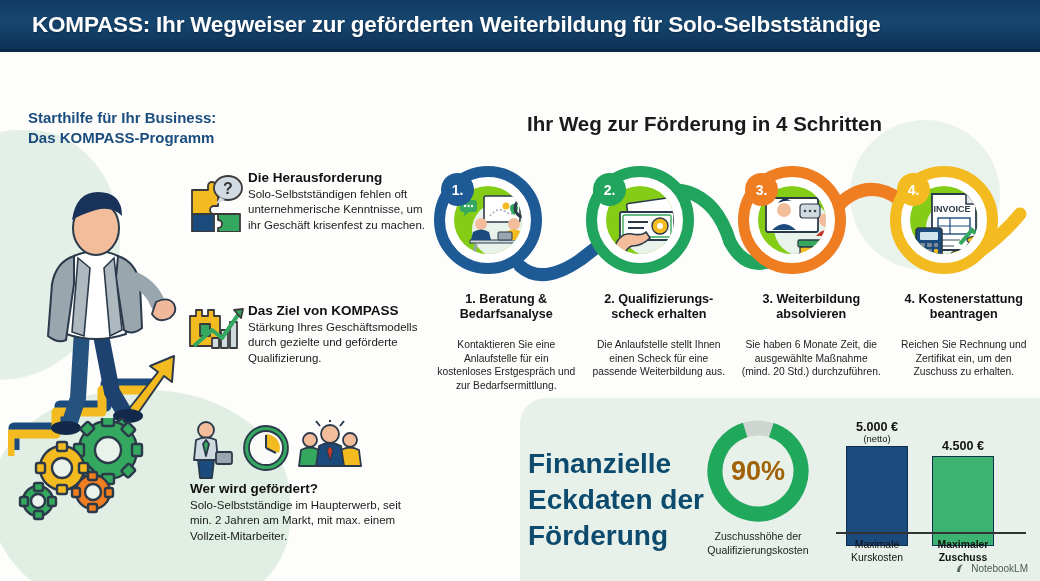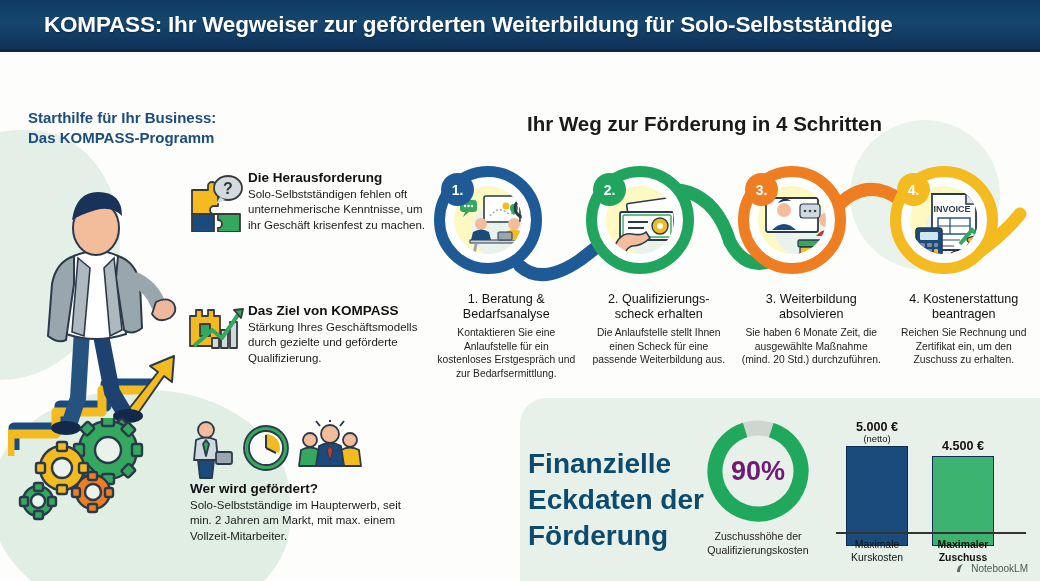--- a/index.html
+++ b/index.html
@@ -21,21 +21,21 @@
 
   
   .header {
     position:absolute; left:0; top:0; width:1040px; height:52px;
     background:linear-gradient(180deg,#103a63 0%,#16466f 45%,#0e3258 100%);
     display:flex; align-items:center; z-index:20;
     border-bottom:3px solid #0c2a48;
   }
   .header h1 {
     color:#ffffff; font-size:22.5px; font-weight:bold; letter-spacing:-0.2px;
-    padding-left:44px; text-shadow:0 1px 2px rgba(0,0,0,.35);
+    padding-left:32px; text-shadow:0 1px 2px rgba(0,0,0,.35);
     white-space:nowrap;
   }
 
   
   .left-title {
     position:absolute; left:28px; top:108px; z-index:10;
     color:#1b4d7e; font-size:15px; font-weight:bold; line-height:1.32;
   }
   .feature { position:relative; margin-bottom:18px; }
   .feature .fhead {
@@ -57,53 +57,53 @@
     font-size:20.5px; font-weight:bold; color:#1a1a1a; white-space:nowrap;
   }
 
   
   .chain { position:absolute; left:430px; top:148px; width:610px; height:145px; z-index:5; }
   .ring {
     position:absolute; width:108px; height:108px; border-radius:50%;
     background:#ffffff; top:18px; z-index:6;
   }
   .ring .inner {
-    position:absolute; inset:9px; border-radius:50%; background:#fef9c3;
+    position:absolute; inset:9px; border-radius:50%; background:#84cc16;
     overflow:hidden;
   }
   .badge {
     position:absolute; width:33px; height:33px; border-radius:50%;
     display:flex; align-items:center; justify-content:center;
     color:#fff; font-size:14px; font-weight:bold; z-index:9;
     top:-4px; left:-4px;
   }
 
   
   .captions { position:absolute; left:430px; top:292px; width:610px; z-index:10; display:flex; }
   .cap { width:152.5px; padding:0 6px; text-align:center; }
-  .cap h3 { font-size:12.6px; font-weight:normal; color:#111; line-height:1.2; margin-bottom:4px; }
+  .cap h3 { font-size:12.6px; font-weight:bold; color:#111; line-height:1.2; margin-bottom:16px; }
   .cap p { font-size:10.3px; color:#222; line-height:1.32; }
 
   
   .finance {
     position:absolute; left:520px; top:398px; width:520px; height:183px;
     background:#e7f1ea; border-radius:26px 0 0 0; z-index:8;
   }
   .fin-title {
     position:absolute; left:8px; top:48px;
     color:#0c4a6e; font-size:28px; font-weight:bold; line-height:1.28;
   }
 
   
   .donut-wrap { position:absolute; left:172px; top:18px; width:132px; text-align:center; }
   .donut { position:relative; width:110px; height:110px; margin:0 auto; }
   .donut svg { display:block; }
   .donut .pct {
     position:absolute; inset:0; display:flex; align-items:center; justify-content:center;
-    font-size:27px; font-weight:bold; color:#701a75;
+    font-size:27px; font-weight:bold; color:#a16207;
   }
   .donut-cap { margin-top:4px; font-size:10.6px; color:#222; line-height:1.3; }
 
   
   .bars { position:absolute; left:312px; top:6px; width:200px; height:170px; }
   .bar-col { position:absolute; bottom:28px; width:62px; text-align:center; }
   .bar-val { font-size:12.6px; font-weight:bold; color:#111; white-space:nowrap; }
   .bar-sub { font-size:9.4px; color:#111; margin-top:-1px; }
   .bar-rect { width:62px; border:1.3px solid #0f2f52; margin-top:2px; }
   .bar-axis { position:absolute; left:4px; bottom:40px; width:190px; height:1.6px; background:#333; }

